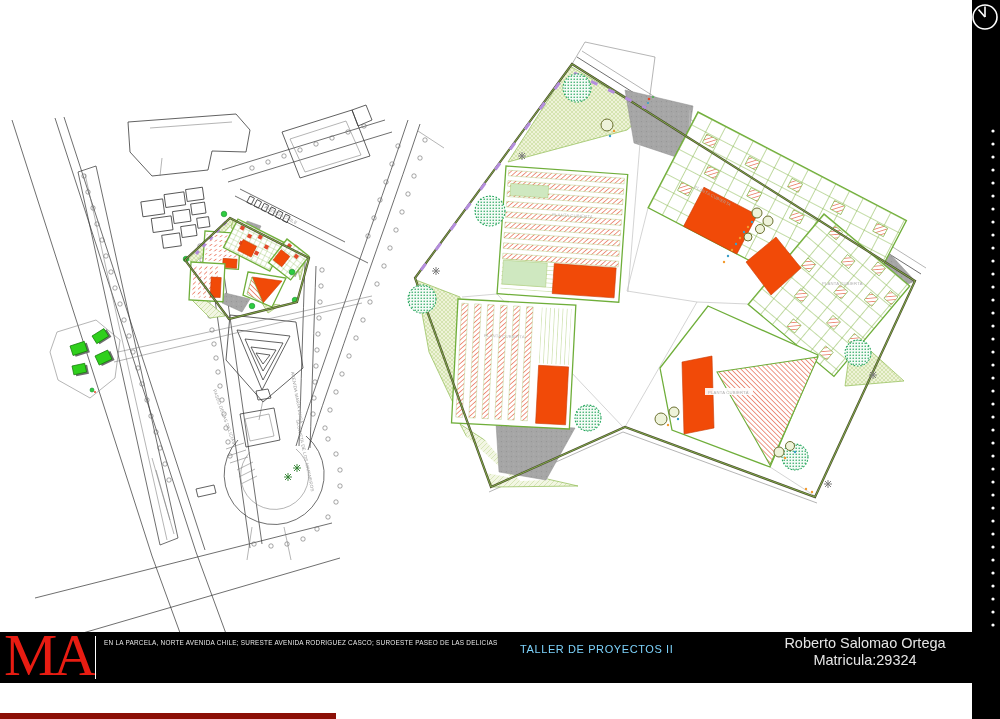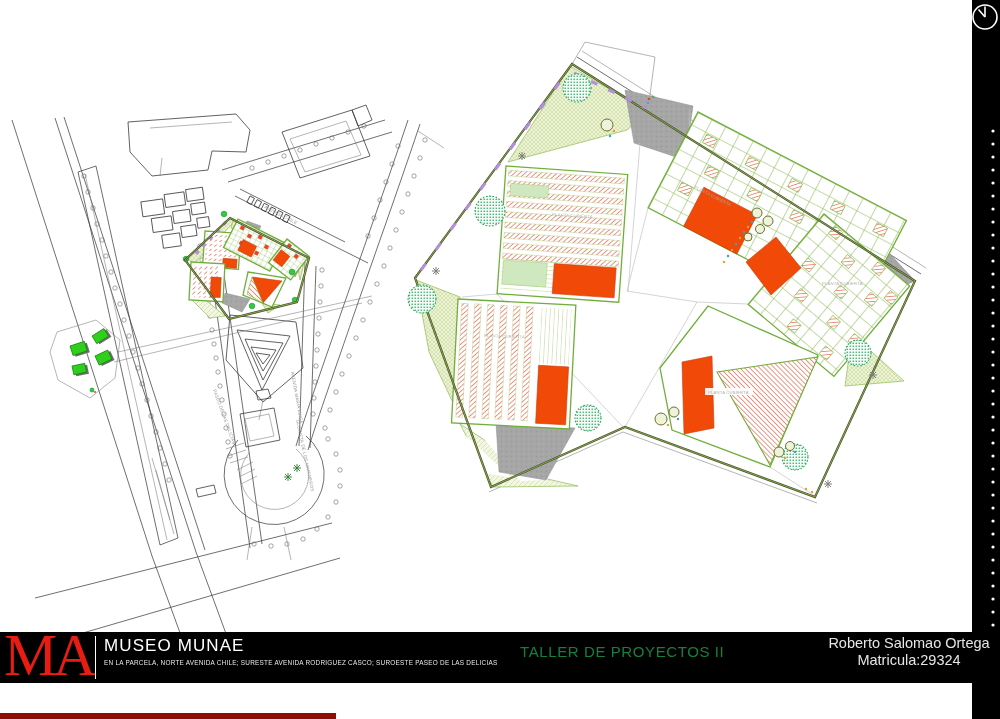--- a/index.html
+++ b/index.html
@@ -41,23 +41,23 @@
   
   .right-strip{position:absolute;left:972px;top:0;width:28px;height:719px;background:#000;}
   
   .titlebar{position:absolute;left:0;top:632px;width:1000px;height:51px;background:var(--footer-black,#000);}
   .logo{position:absolute;left:4px;top:-7px;font-family:"Liberation Serif",serif;
         font-size:60px;line-height:1;color:var(--accent-red,#e81c12);letter-spacing:-4px;}
   .vdiv{position:absolute;left:95px;top:4px;width:1px;height:43px;background:#fff;}
   .proj{position:absolute;left:104px;top:4px;color:#fff;}
   .proj .t1{font-size:17px;letter-spacing:1.1px;}
   .proj .t2{font-size:6.4px;letter-spacing:.25px;color:#e9e9e9;margin-top:3px;}
-  .course{position:absolute;left:520px;top:11px;font-size:15px;color:#15803d;letter-spacing:.6px;text-align:center;}
+  .course{position:absolute;left:520px;top:11px;font-size:11px;color:#7dd3fc;letter-spacing:.6px;text-align:center;}
   .author{position:absolute;left:783px;top:3px;width:164px;text-align:center;color:#e5e5e5;
-          font-size:14.5px;line-height:1.15;margin-left:44px;}
+          font-size:14.5px;line-height:1.15;}
   .redstrip{position:absolute;left:0;bottom:0;width:336px;height:6px;background:var(--deep-red-strip,#8c0f07);}
 </style>
 </head>
 <body>
 
 <div class="sheet">
 
 <svg class="drawing" width="972" height="668" viewBox="0 0 972 668">
   <defs>
     <pattern id="p-redh" width="3.5" height="3.5" patternUnits="userSpaceOnUse" patternTransform="rotate(45)">
@@ -566,21 +566,20 @@
           <circle cx="21" cy="638" r="1.6" fill="#fff"></circle>
           <circle cx="21" cy="651" r="1.6" fill="#fff"></circle>
         </g>
   </svg>
 </div>
 
 <div class="titlebar">
   <div class="logo">MA</div>
   <div class="vdiv"></div>
   <div class="proj">
-    <div class="t1">MUSEO MUNAE</div>
     <div class="t2">EN LA PARCELA, NORTE AVENIDA CHILE; SURESTE AVENIDA RODRIGUEZ CASCO; SUROESTE PASEO DE LAS DELICIAS</div>
   </div>
   <div class="course">TALLER DE PROYECTOS II</div>
   <div class="author">
     <div>Roberto Salomao Ortega</div>
     <div>Matricula:29324</div>
   </div>
 </div>
 <div class="redstrip"></div>
 

